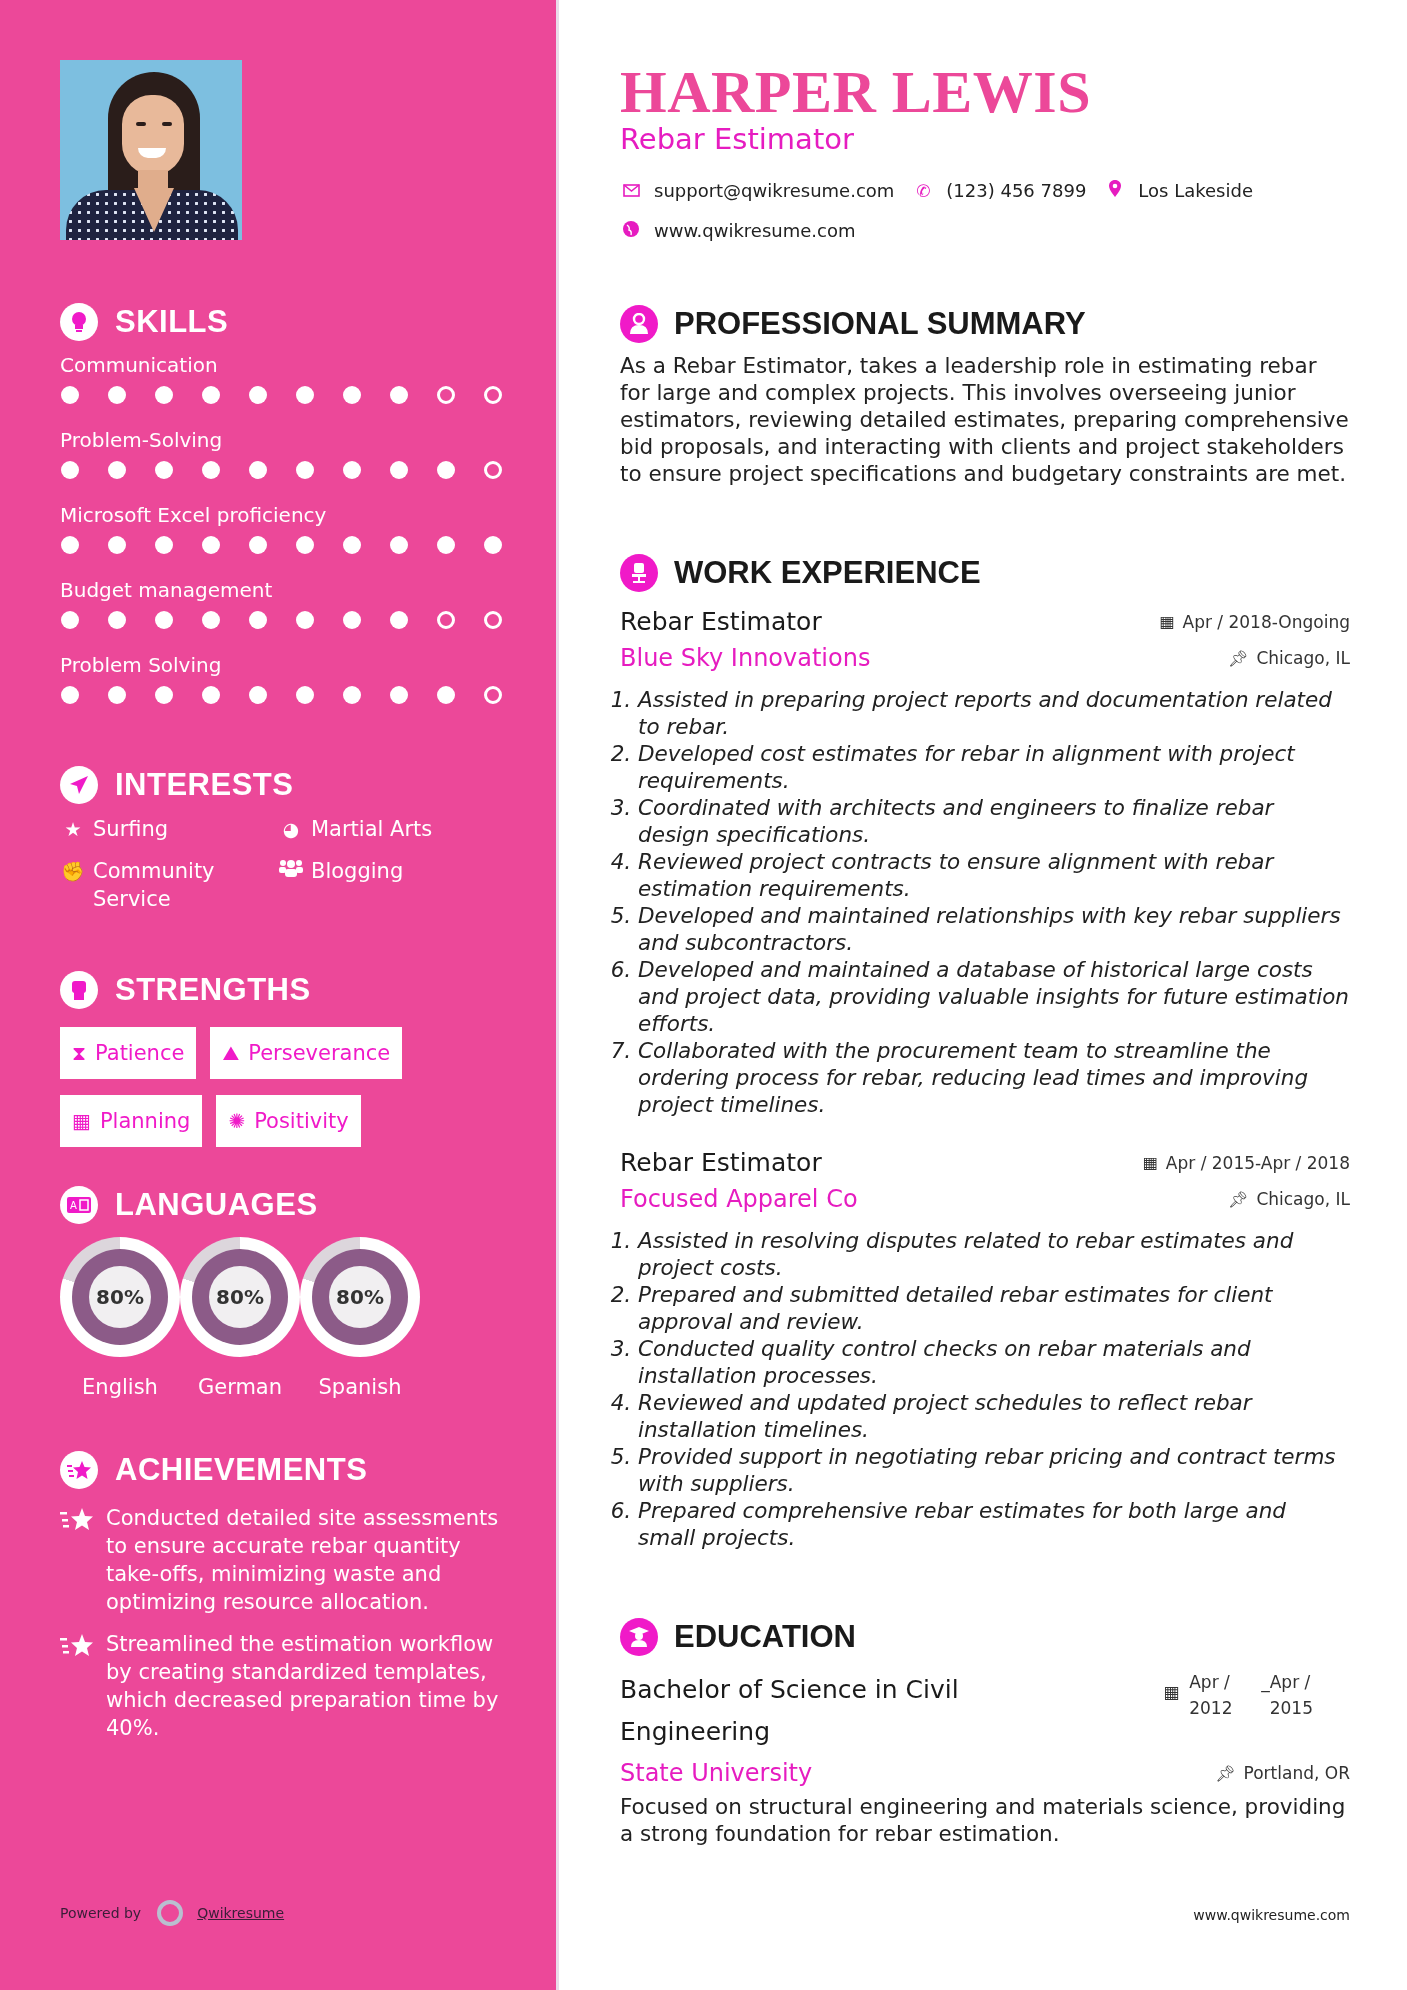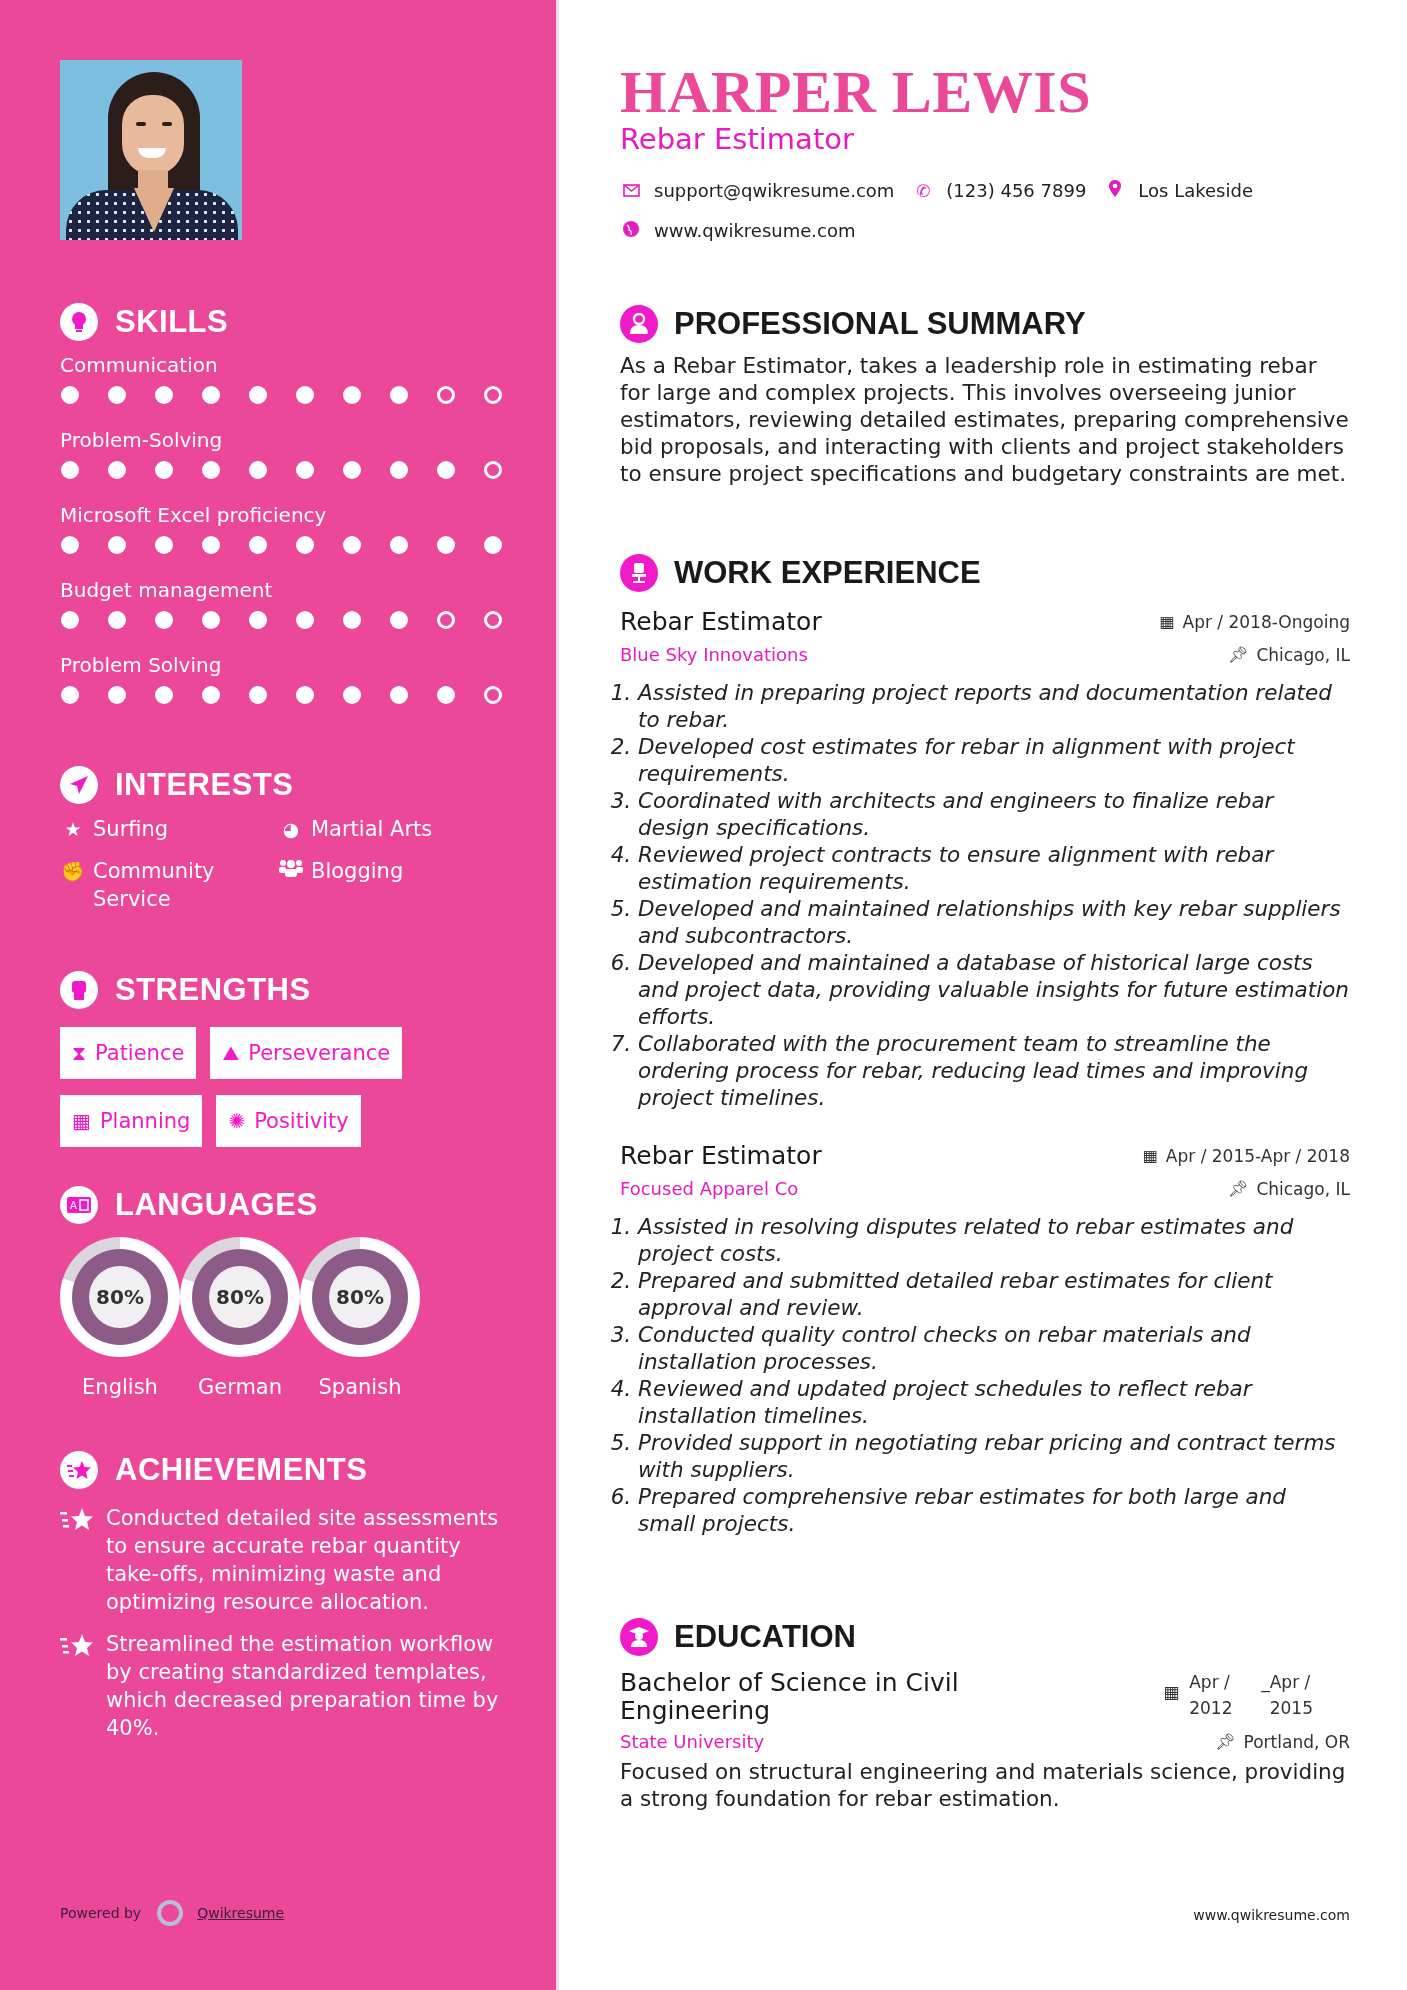--- a/index.html
+++ b/index.html
@@ -66,21 +66,21 @@
   .main-section { position: absolute; left: 0; width: 730px; }
   .main-head { display: flex; align-items: center; height: 40px; }
   .main-icon { width: 38px; height: 38px; border-radius: 50%; background: #f01ac8; display: flex; align-items: center; justify-content: center; color: #fff; font-size: 20px; }
   .main-title { margin-left: 16px; font-family: "Liberation Sans", sans-serif; font-weight: bold; font-size: 31px; color: #1a1a1a; }
   .para { font-size: 21.5px; line-height: 27px; color: #222; margin-top: 8px; }
 
   .job-head { display: flex; justify-content: space-between; align-items: center; }
   .job-name { font-size: 25px; color: #1a1a1a; }
   .job-meta { font-size: 17px; color: #333; display: flex; align-items: center; }
   .job-meta .ic { margin-right: 8px; font-size: 16px; }
-  .company { font-size: 18px; color: #e61cc0; }
+  .company { font-size: 24px; color: #e61cc0; }
   ol.duties { margin-top: 14px; padding-left: 18px; font-size: 21.5px; line-height: 27px; color: #222; }
   ol.duties li { padding-left: 0; margin-left: 0; list-style-position: outside; font-style: italic; }
   ol.duties li::marker { font-size: 21.5px; }
 
   .footer-url { position: absolute; right: 57px; top: 1907px; font-size: 14px; color: #222; }
 </style>
 </head>
 <body>
 
 <div class="sidebar">
@@ -456,21 +456,21 @@
       <div class="main-icon">
         <svg width="20" height="22" viewBox="0 0 20 22">
             <polygon points="10,1 20,5 10,9 0,5" fill="#fff"></polygon>
             <circle cx="10" cy="10" r="4" fill="#fff"></circle>
             <path d="M2 21 Q2 14 10 14 Q18 14 18 21 Z" fill="#fff"></path>
           </svg>
       </div>
       <div class="main-title">EDUCATION</div>
     </div>
     <div style="margin-top:12px; display:flex; justify-content:space-between;">
-      <div class="job-name" style="width:420px; line-height:28px">Bachelor of Science in Civil Engineering</div>
+      <div class="job-name" style="width:420px; line-height:42px">Bachelor of Science in Civil Engineering</div>
       <div style="display:flex; font-size:17px; color:#333; line-height:26px; margin-right:37px">
         <span style="margin-right:10px; padding-top:10px">▦</span>
         <span style="width:62px"><span>Apr /</span><br><span>2012</span></span>
         <span style="margin-left:10px">_</span>
         <span><span>Apr /</span><br><span>2015</span></span>
       </div>
     </div>
     <div class="job-head" style="margin-top:6px">
       <div class="company">State University</div>
       <div class="job-meta">

